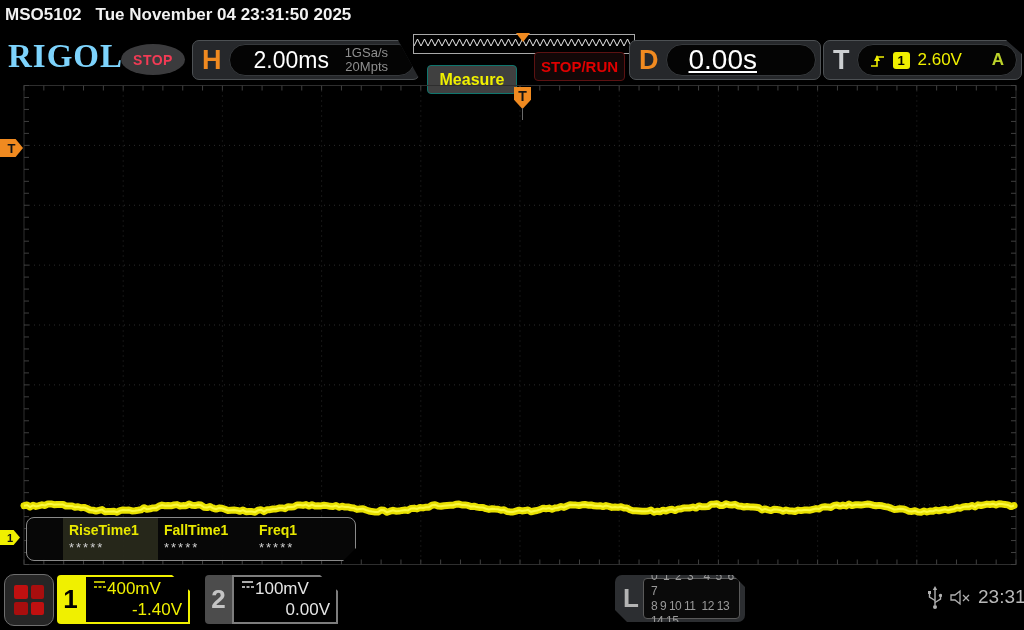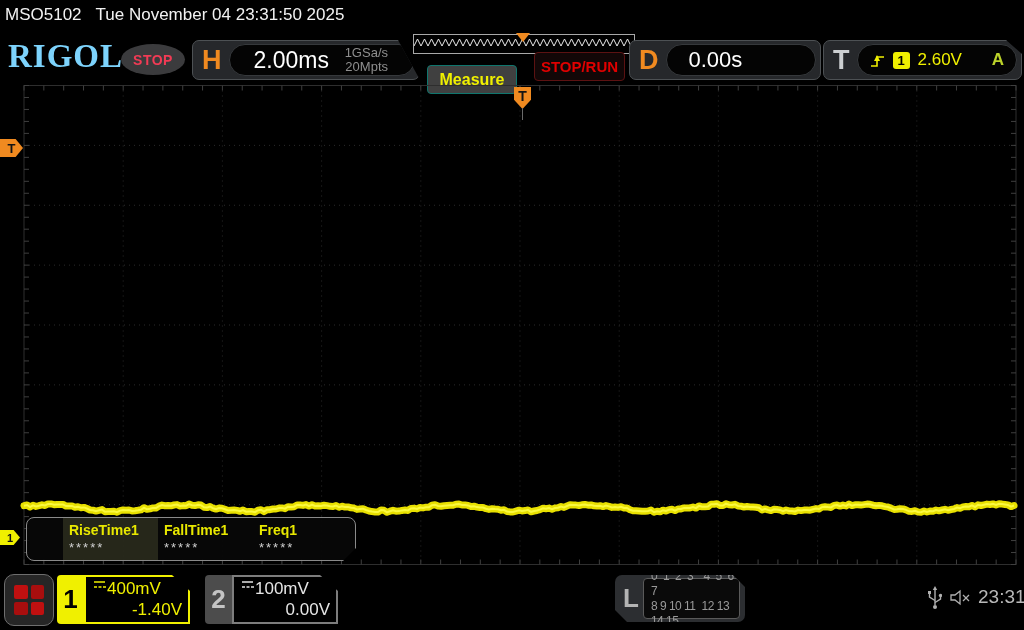--- a/index.html
+++ b/index.html
@@ -2,21 +2,21 @@
 <html><head>
 <meta charset="utf-8">
 <style>
   html,body{margin:0;padding:0;background:#000;}
   body{width:1024px;height:630px;position:relative;overflow:hidden;
        font-family:"Liberation Sans",sans-serif;-webkit-font-smoothing:antialiased;}
   .abs{position:absolute;}
 
   
   .status-bar{left:0;top:0;width:900px;height:30px;color:#f2f2f2;font-size:17px;
-              display:flex;align-items:center;}
+              display:flex;align-items:center;font-weight:bold;}
   .status-bar .model{margin-left:5px;}
   .status-bar .dt{margin-left:14px;}
 
   
   .logo{left:8px;top:38px;font-family:"Liberation Serif",serif;font-weight:bold;
         font-size:33px;color:#7dd3fc;letter-spacing:1px;}
   .stop-ellipse{left:121px;top:44px;width:64px;height:31px;background:#3b3b3d;
         border-radius:50%;display:flex;align-items:center;justify-content:center;
         color:#f23b55;font-weight:bold;font-size:14px;letter-spacing:.5px;}
 
@@ -37,21 +37,21 @@
         border-right:7px solid transparent;border-top:9px solid #f08a20;}
 
   .tool-btn{height:27px;border-radius:4px;display:flex;align-items:center;
         justify-content:center;font-weight:bold;font-size:16px;cursor:pointer;}
   .measure-btn{left:427px;top:65px;width:88px;background:#404040;
         border:1px solid #0f766e;color:#f0f000;}
   .stoprun-btn{left:534px;top:52px;width:89px;background:#120707;
         border:1px solid #5c1212;color:#e00000;font-size:15px;}
 
   .d-panel{left:629px;top:40px;width:190px;height:38px;}
-  .d-main{color:#fff;font-size:22px;margin-left:22px;flex:1;}
+  .d-main{color:#fff;font-size:28px;margin-left:22px;flex:1;text-decoration:underline;}
 
   .t-panel{left:823px;top:40px;width:197px;height:38px;
         clip-path:polygon(0 0,183px 0,100% 14px,100% 100%,0 100%);}
   .t-label{color:#cdd0d2;}
   .t-pill{gap:8px;padding-left:12px;}
   .t-badge{width:17px;height:17px;background:#f0f000;border-radius:3px;color:#000;
         font-size:13px;font-weight:bold;display:flex;align-items:center;justify-content:center;}
   .t-level{color:#f0f000;font-size:17px;}
   .t-mode{color:#bcd32a;font-size:17px;font-weight:bold;margin-left:auto;margin-right:12px;}
 

